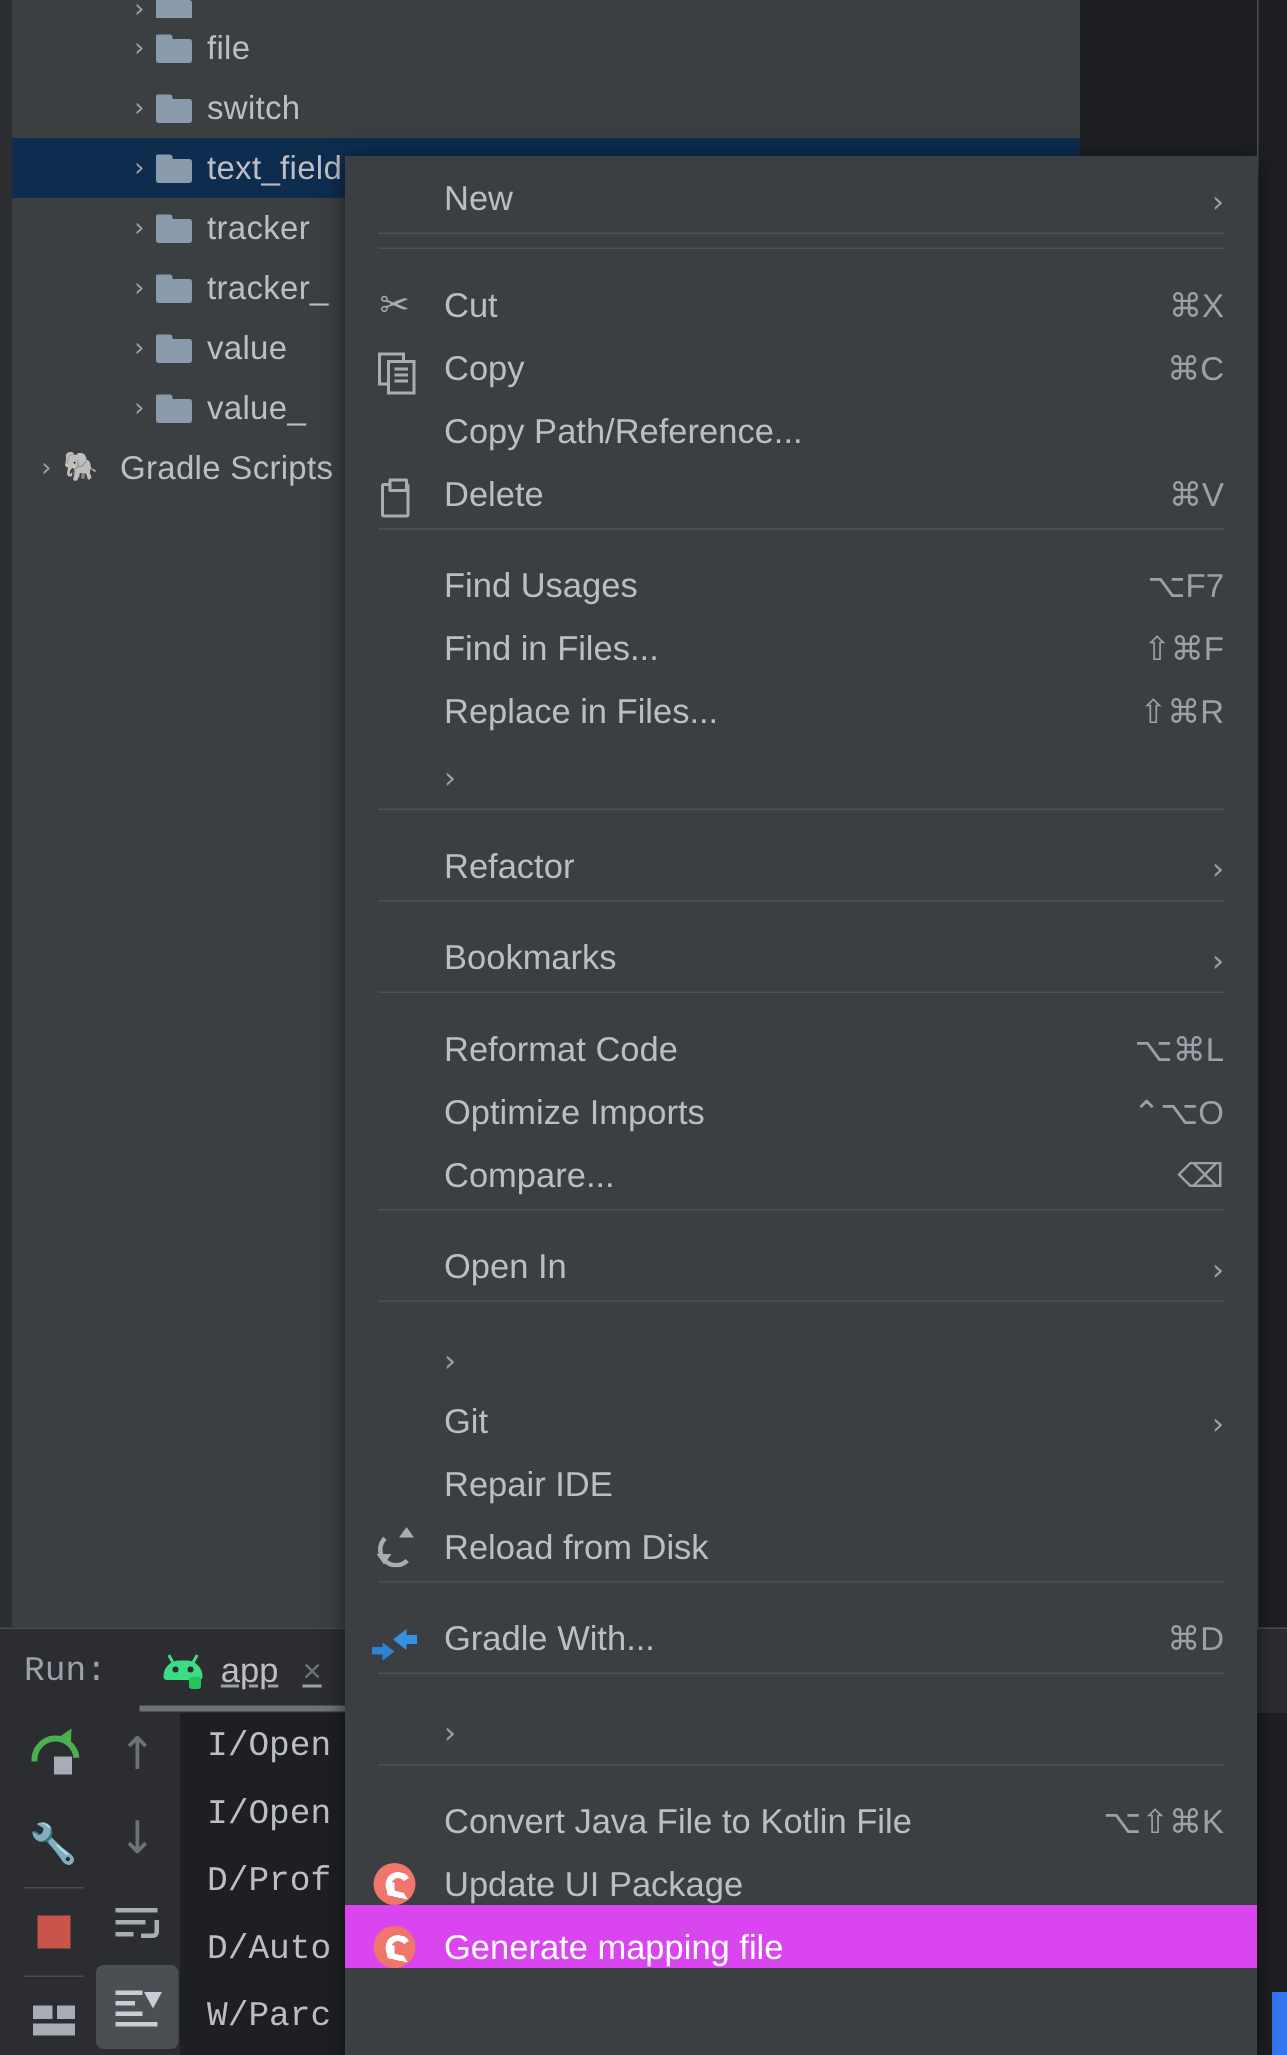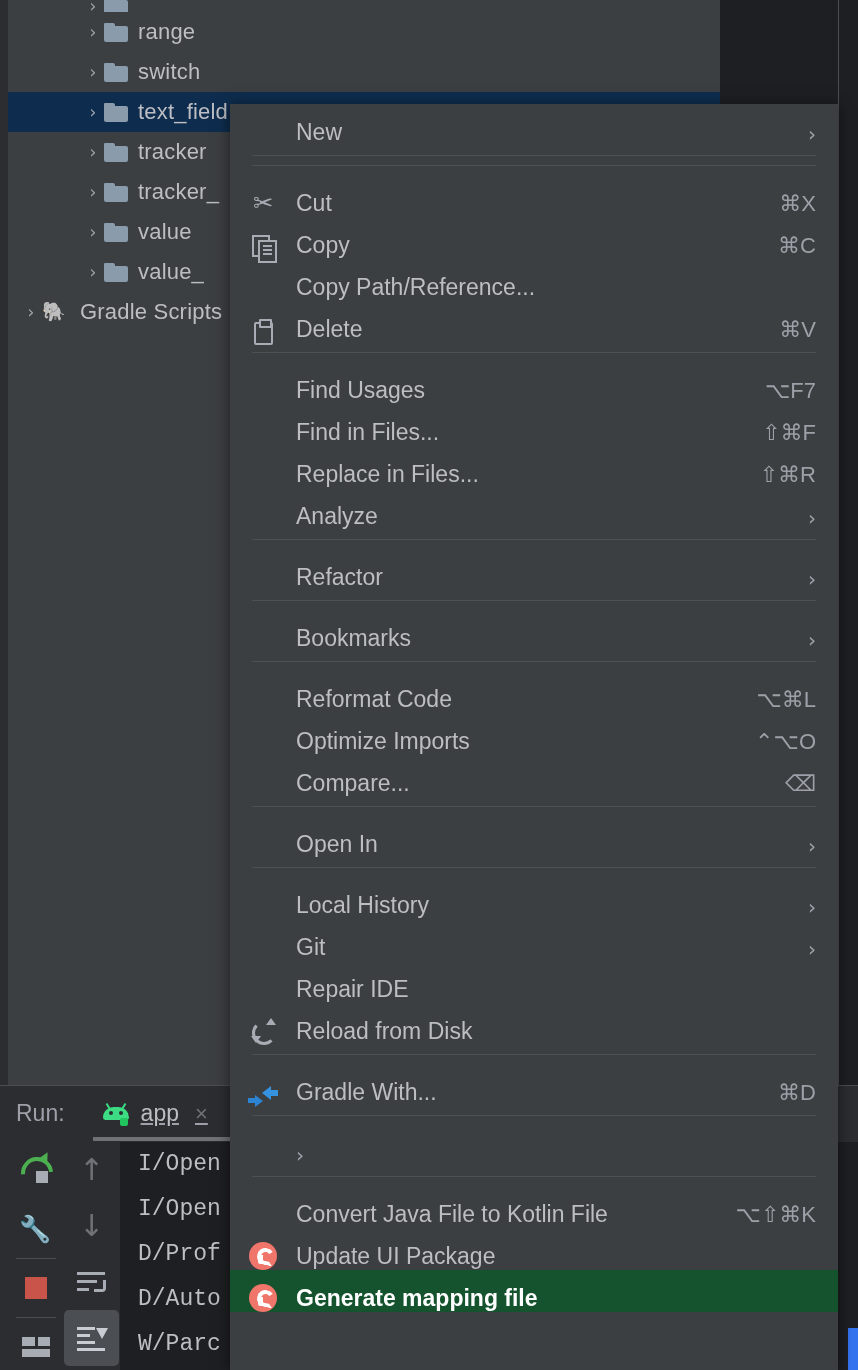--- a/index.html
+++ b/index.html
@@ -49,21 +49,21 @@
   .ind-3{padding-left:74px;}
   .ind-1{padding-left:12px;}
 
   
   .run-window{position:absolute;left:0;top:1085px;width:858px;height:285px;background:#2B2D30;}
   .run-topline{position:absolute;left:0;top:0;width:858px;height:1px;background:#4B4D50;}
   .run-header{
     position:absolute;left:8px;top:1px;width:850px;height:55px;
     display:flex;align-items:center;color:#9DA0A8;font-size:23px;
   }
-  .run-label{margin-left:8px;}
+  .run-label{margin-left:8px;font-family:Liberation Mono, monospace;}
   .run-tab{display:flex;align-items:center;margin-left:36px;text-decoration:underline;}
   .android-ic{width:30px;height:22px;position:relative;margin-right:10px;}
   .android-ic .head{
     position:absolute;left:2px;top:4px;width:26px;height:13px;background:#3DDC84;
     border-radius:13px 13px 3px 3px;
   }
   .android-ic .eyeL,.android-ic .eyeR{
     position:absolute;top:8px;width:4px;height:4px;background:#2B2D30;border-radius:50%;
   }
   .android-ic .eyeL{left:8px;}
@@ -145,21 +145,21 @@
   }
   .mi .gutter{width:66px;flex:0 0 auto;display:flex;align-items:center;justify-content:center;}
   .mi .label{flex:1 1 auto;white-space:nowrap;}
   .mi .accel{
     flex:0 0 auto;padding-right:22px;color:#9DA0A8;font-size:22px;white-space:nowrap;
   }
   .mi .chev{
     flex:0 0 auto;padding-right:22px;color:#9DA0A8;font-size:20px;
     font-family:"DejaVu Sans", sans-serif;
   }
-  .mi.selected{background:#14532d;font-weight:bold;}
+  .mi.selected{background:#d946ef;}
   .mi.selected .label{color:#FFFFFF;}
   .sep{height:1px;background:#4E5154;margin:9px 22px;}
 
   
   .ic-scissors{font-size:24px;color:#A8ADB5;font-family:"DejaVu Sans", sans-serif;}
   .ic-copy{width:22px;height:24px;position:relative;}
   .ic-copy .back{position:absolute;left:0;top:0;width:14px;height:18px;border:2px solid #A8ADB5;}
   .ic-copy .front{position:absolute;left:6px;top:5px;width:15px;height:19px;border:2px solid #A8ADB5;background:#3C3F41;}
   .ic-copy .front i{position:absolute;left:3px;background:#A8ADB5;height:2px;width:9px;display:block;}
   .ic-copy .front .r1{top:3px;}
@@ -220,21 +220,21 @@
         <span class="tw-icon">
           <span class="folder-ic"></span>
         </span>
         <span class="tree-label"></span>
       </div>
       <div class="tree-row ind-3">
         <span class="tw-arrow">›</span>
         <span class="tw-icon">
           <span class="folder-ic"></span>
         </span>
-        <span class="tree-label">range</span>
+        <span class="tree-label">file</span>
       </div>
       <div class="tree-row ind-3">
         <span class="tw-arrow">›</span>
         <span class="tw-icon">
           <span class="folder-ic"></span>
         </span>
         <span class="tree-label">switch</span>
       </div>
       <div class="tree-row sel ind-3">
         <span class="tw-arrow">›</span>
@@ -430,21 +430,20 @@
         <span class="gutter">
           <span></span>
         </span>
         <span class="label">Replace in Files...</span>
         <span class="accel">⇧⌘R</span>
       </div>
       <div class="mi">
         <span class="gutter">
           <span></span>
         </span>
-        <span class="label">Analyze</span>
         <span class="chev">›</span>
       </div>
       <div class="sep"></div>
       <div class="mi">
         <span class="gutter">
           <span></span>
         </span>
         <span class="label">Refactor</span>
         <span class="chev">›</span>
       </div>
@@ -484,21 +483,20 @@
           <span></span>
         </span>
         <span class="label">Open In</span>
         <span class="chev">›</span>
       </div>
       <div class="sep"></div>
       <div class="mi">
         <span class="gutter">
           <span></span>
         </span>
-        <span class="label">Local History</span>
         <span class="chev">›</span>
       </div>
       <div class="mi">
         <span class="gutter">
           <span></span>
         </span>
         <span class="label">Git</span>
         <span class="chev">›</span>
       </div>
       <div class="mi">

